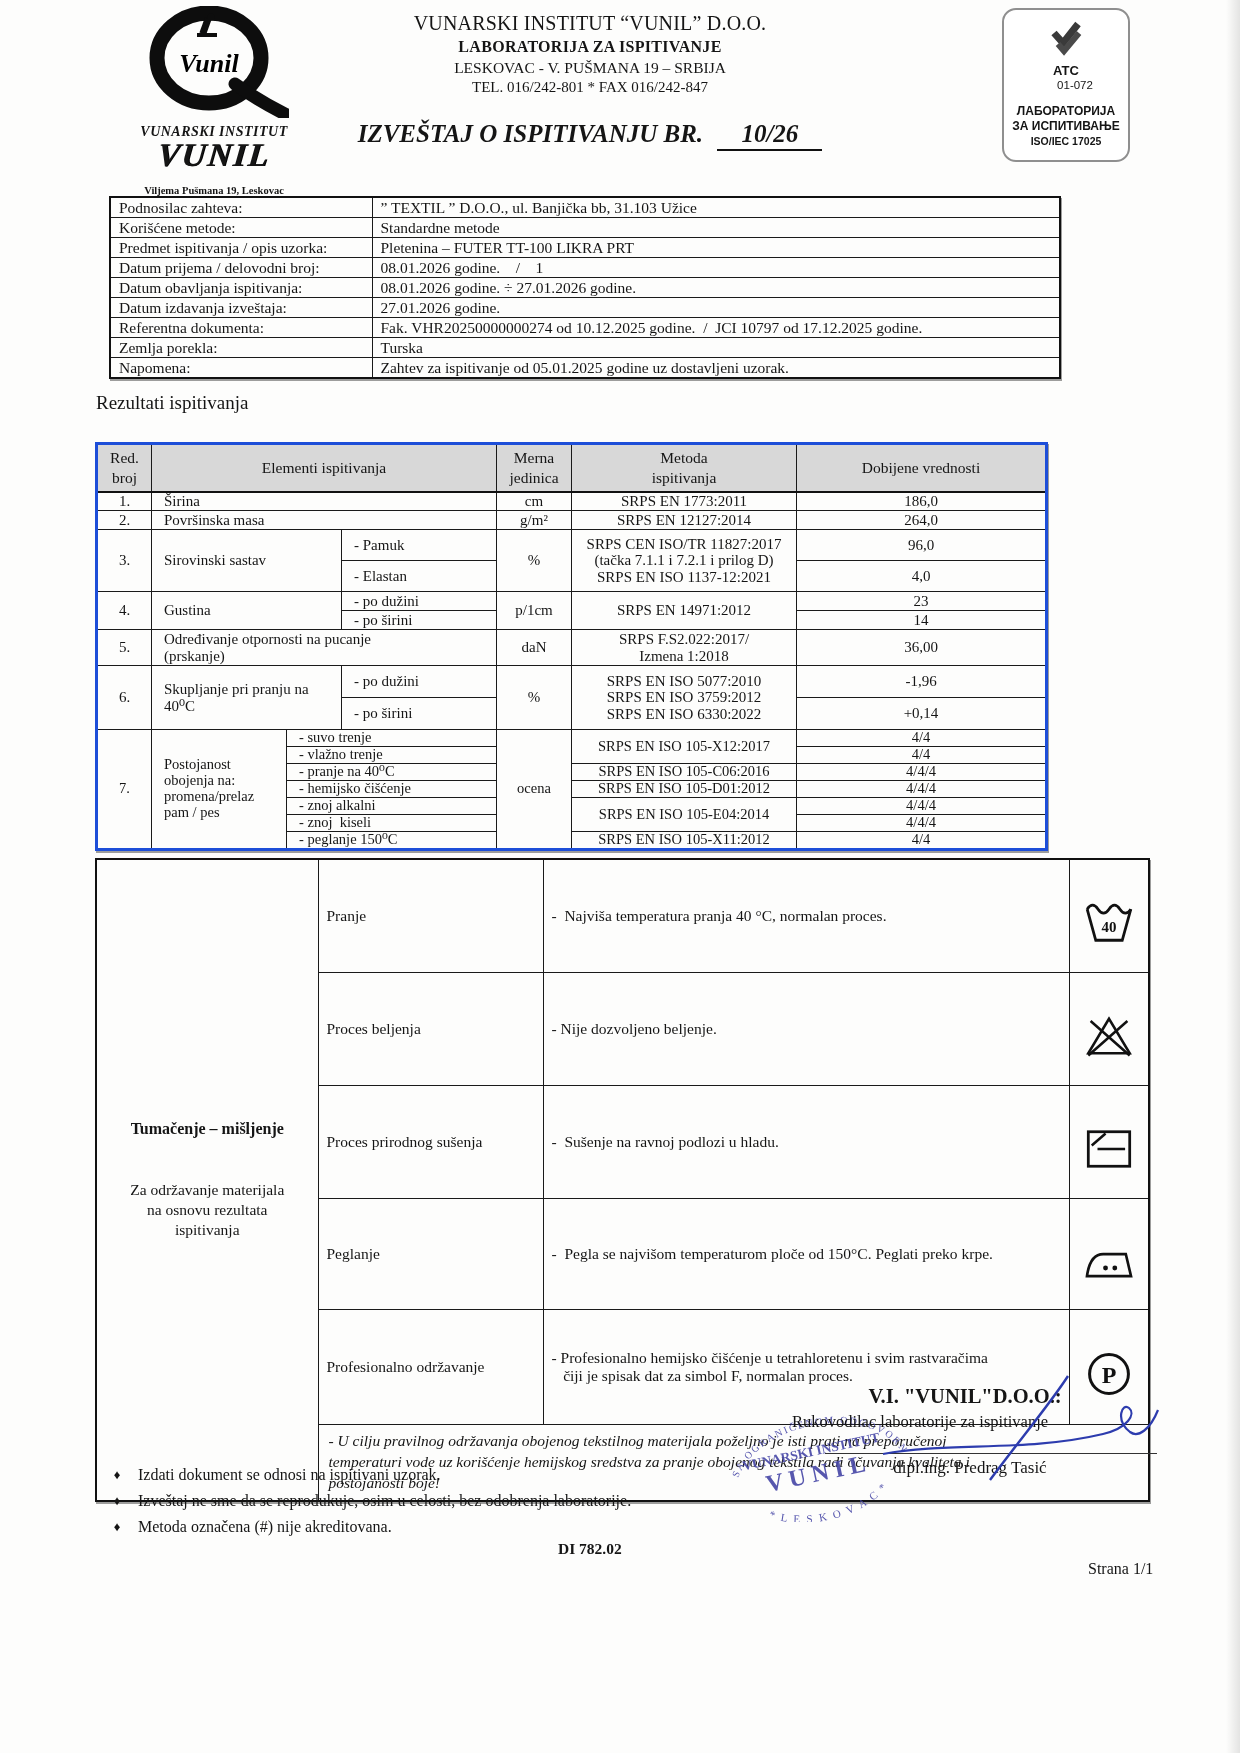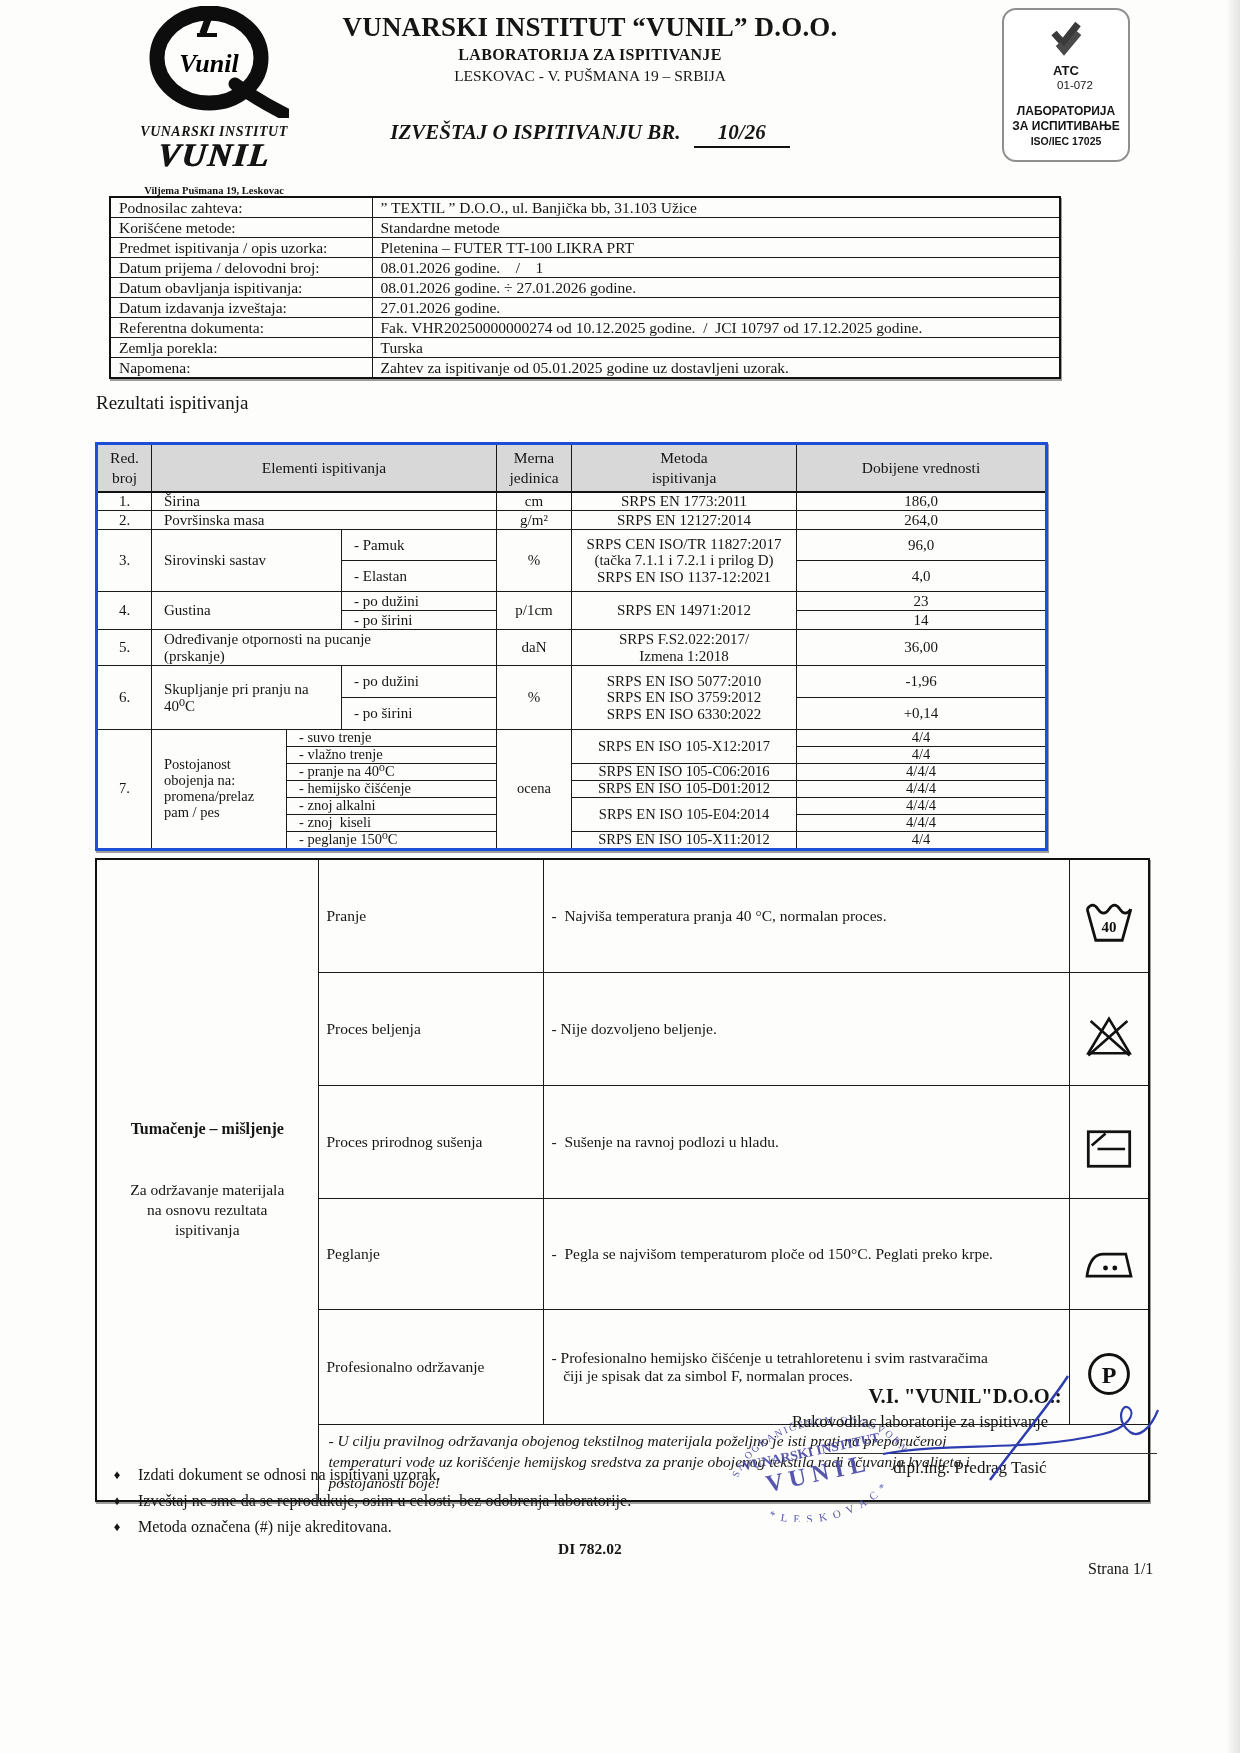--- a/index.html
+++ b/index.html
@@ -9,26 +9,26 @@
                  background:linear-gradient(to right, rgba(0,0,0,0), rgba(0,0,0,0.10)); }
 
   
   .logo-block { position:absolute; left:88px; top:6px; width:252px; text-align:center; }
   .logo-org   { font-style:italic; font-weight:bold; font-size:14px; letter-spacing:.5px; margin-top:2px; }
   .logo-brand { font-style:italic; font-weight:bold; font-size:33px; letter-spacing:2px; line-height:.95;
                 transform:skewX(-6deg); text-shadow:1px 0 #000; }
   .logo-addr  { font-weight:bold; font-size:10.5px; margin-top:14px; }
 
   .head-center { position:absolute; left:300px; top:12px; width:580px; text-align:center; }
-  .hc-org  { font-weight:bold; font-size:27px; letter-spacing:.2px; }
+  .hc-org  { font-weight:normal; font-size:20px; letter-spacing:.2px; }
   .hc-lab  { font-weight:bold; font-size:16px; margin-top:3px; letter-spacing:.3px; }
   .hc-addr { font-size:15.5px; margin-top:3px; }
   .hc-tel  { font-size:15px; margin-top:2px; }
   .report-title { position:absolute; left:300px; top:120px; width:580px; text-align:center;
-                  font-weight:bold; font-style:italic; font-size:21px; }
+                  font-weight:bold; font-style:italic; font-size:25px; }
   .report-no { display:inline-block; border-bottom:2.2px solid #111; padding:0 24px 1px 24px; margin-left:8px; }
 
   .badge { position:absolute; left:1002px; top:8px; width:128px; height:154px;
            border:2px solid #8f8f8f; border-radius:14px; text-align:center; padding-top:10px; background:#fff; }
   .badge-acr  { font-weight:bold; font-size:13px; font-family:"Liberation Sans",sans-serif; margin-top:1px; }
   .badge-code { font-size:11.5px; font-family:"Liberation Sans",sans-serif; margin-top:1px;margin-left:18px; }
   .badge-lab  { font-weight:bold; font-size:12px; font-family:"Liberation Sans",sans-serif; margin-top:13px; line-height:1.25; }
   .badge-std  { font-size:10.5px; font-weight:bold; font-family:"Liberation Sans",sans-serif; margin-top:1px; }
 
   
@@ -104,20 +104,21 @@
     </svg>
     <div class="logo-org">VUNARSKI INSTITUT</div>
     <div class="logo-brand">VUNIL</div>
     <div class="logo-addr">Viljema Pušmana 19, Leskovac</div>
   </div>
 
   <div class="head-center">
     <div class="hc-org">VUNARSKI INSTITUT “VUNIL” D.O.O.</div>
     <div class="hc-lab">LABORATORIJA ZA ISPITIVANJE</div>
     <div class="hc-addr">LESKOVAC - V. PUŠMANA 19 – SRBIJA</div>
+    <div class="hc-tel">TEL. 016/242-801 * FAX  016/242-847</div>
   </div>
 
   <div class="report-title">
     <span>IZVEŠTAJ O ISPITIVANJU BR.</span>
     <span class="report-no">10/26</span>
   </div>
 
   <div class="badge">
     <svg width="40" height="38" viewBox="0 0 40 38">
       <path d="M8,13 L17,23 L32,4" stroke="#3a3a3a" stroke-width="7" fill="none"></path>

